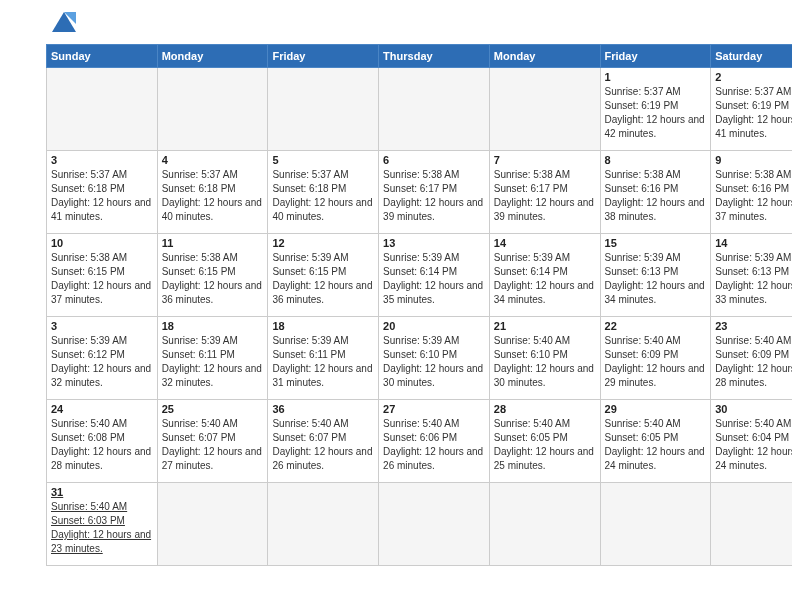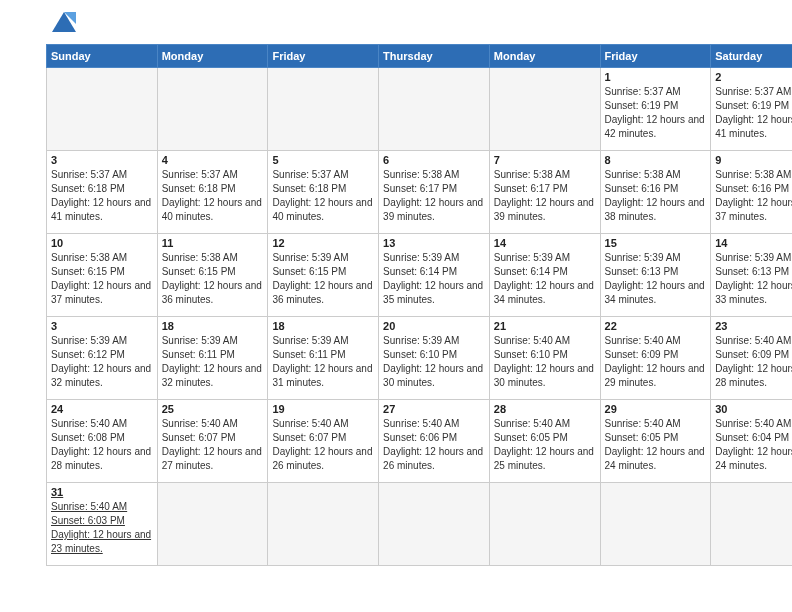--- a/index.html
+++ b/index.html
@@ -309,21 +309,21 @@
 and 28 minutes.</div>
           </td>
           <td>
             <span class="day-number">25</span>
             <div class="day-info">Sunrise: 5:40 AM
 Sunset: 6:07 PM
 Daylight: 12 hours
 and 27 minutes.</div>
           </td>
           <td>
-            <span class="day-number">19</span>
+            <span class="day-number">36</span>
             <div class="day-info">Sunrise: 5:40 AM
 Sunset: 6:07 PM
 Daylight: 12 hours
 and 26 minutes.</div>
           </td>
           <td>
             <span class="day-number">27</span>
             <div class="day-info">Sunrise: 5:40 AM
 Sunset: 6:06 PM
 Daylight: 12 hours

